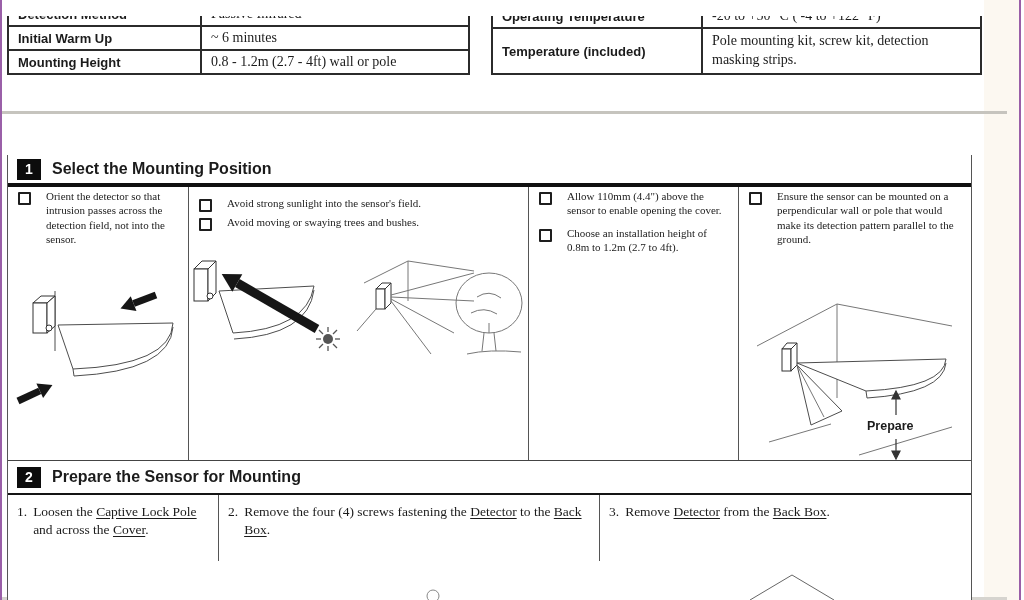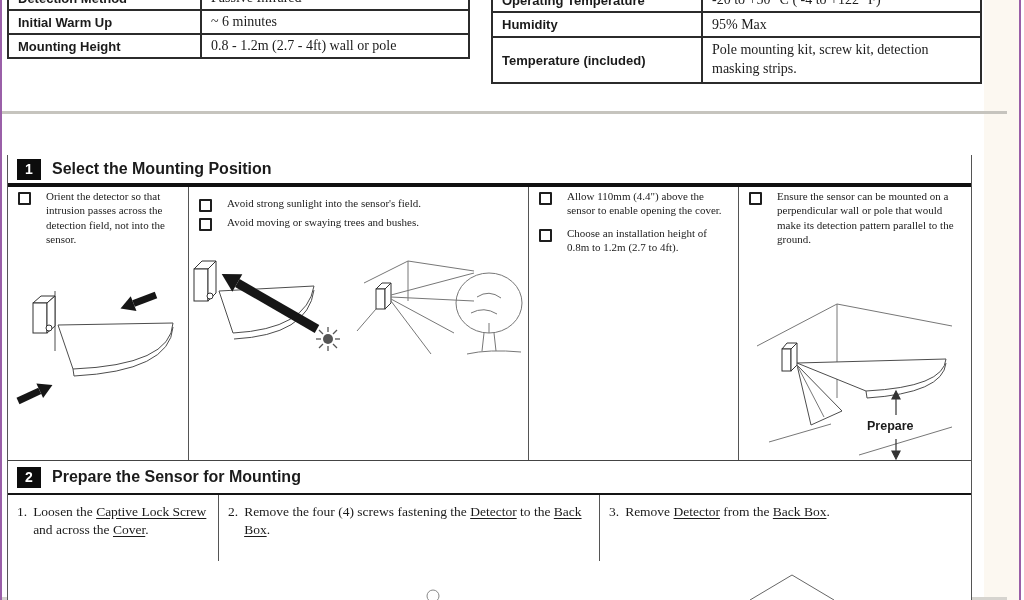--- a/index.html
+++ b/index.html
@@ -11,21 +11,21 @@
   .sans{font-family:"Liberation Sans","DejaVu Sans",sans-serif;}
   .abs{position:absolute;}
 
   
   .edge-v{position:absolute;top:0;height:600px;width:2px;z-index:30;}
   .right-margin{position:absolute;top:0;left:984px;width:35px;height:600px;background:#fcf8f1;z-index:0;}
   .divider-h{position:absolute;left:0;top:111px;width:1007px;height:3px;background:#c6c4be;}
   .bottom-band{position:absolute;left:0;top:597px;width:1007px;height:3px;background:#d6d4cf;}
 
   
-  .spec-wrap{position:absolute;top:0;overflow:hidden;background:#fff;z-index:2;}
+  .spec-wrap{position:absolute;top:16px;overflow:hidden;background:#fff;z-index:2;}
   table.spec{border-collapse:collapse;table-layout:fixed;background:#fff;}
   table.spec td{border:2px solid #2b2b2b;padding:2px 9px;vertical-align:middle;}
   td.lab{font-family:"Liberation Sans","DejaVu Sans",sans-serif;font-weight:bold;font-size:13px;}
   td.val{font-size:14px;}
 
   
   .doc2{position:absolute;left:7px;top:155px;width:965px;height:445px;box-sizing:border-box;
         border-left:1px solid #555;border-right:1px solid #555;background:#fff;z-index:2;}
   .inst-header{box-sizing:border-box;border-top:4px solid #101010;border-bottom:1px solid #333;
         height:39px;display:flex;align-items:center;padding-left:6px;
@@ -93,24 +93,20 @@
   </tbody>
     </table>
 </div>
 
 <div class="spec-wrap" style="left:491px;width:491px;height:84px;">
   <table class="spec" style="width:491px;margin-top:-13px;">
     <tbody>
         <tr style="height:24px;">
       <td class="lab" style="width:190px;">Operating Temperature</td>
       <td class="val">-20 to +50 °C ( -4 to +122 °F)</td>
-    </tr>
-    <tr style="height:25px;">
-      <td class="lab">Humidity</td>
-      <td class="val">95% Max</td>
     </tr>
     <tr style="height:46px;">
       <td class="lab">Temperature (included)</td>
       <td class="val" style="line-height:1.35;">Pole mounting kit, screw kit, detection masking strips.</td>
     </tr>
   </tbody>
     </table>
 </div>
 
 <div class="doc2">
@@ -247,21 +243,21 @@
 
   <div class="step-header sh2 sans">
     <span class="badge">2</span>
     <span>Prepare the Sensor for Mounting</span>
   </div>
 
   <div class="s2-cols">
     <div class="s2col d1">
       <div class="s2item">
         <span class="num">1.</span>
-        <span><span>Loosen the </span><span class="u">Captive Lock Screw</span><span> and across the </span><span class="u">Cover</span><span>.</span></span>
+        <span><span>Loosen the </span><span class="u">Captive Lock Pole</span><span> and across the </span><span class="u">Cover</span><span>.</span></span>
       </div>
     </div>
     <div class="s2col d2">
       <div class="s2item">
         <span class="num">2.</span>
         <span><span>Remove the four (4) screws fastening the </span><span class="u">Detector</span><span> to the </span><span class="u">Back Box</span><span>.</span></span>
       </div>
     </div>
     <div class="s2col d3">
       <div class="s2item">

